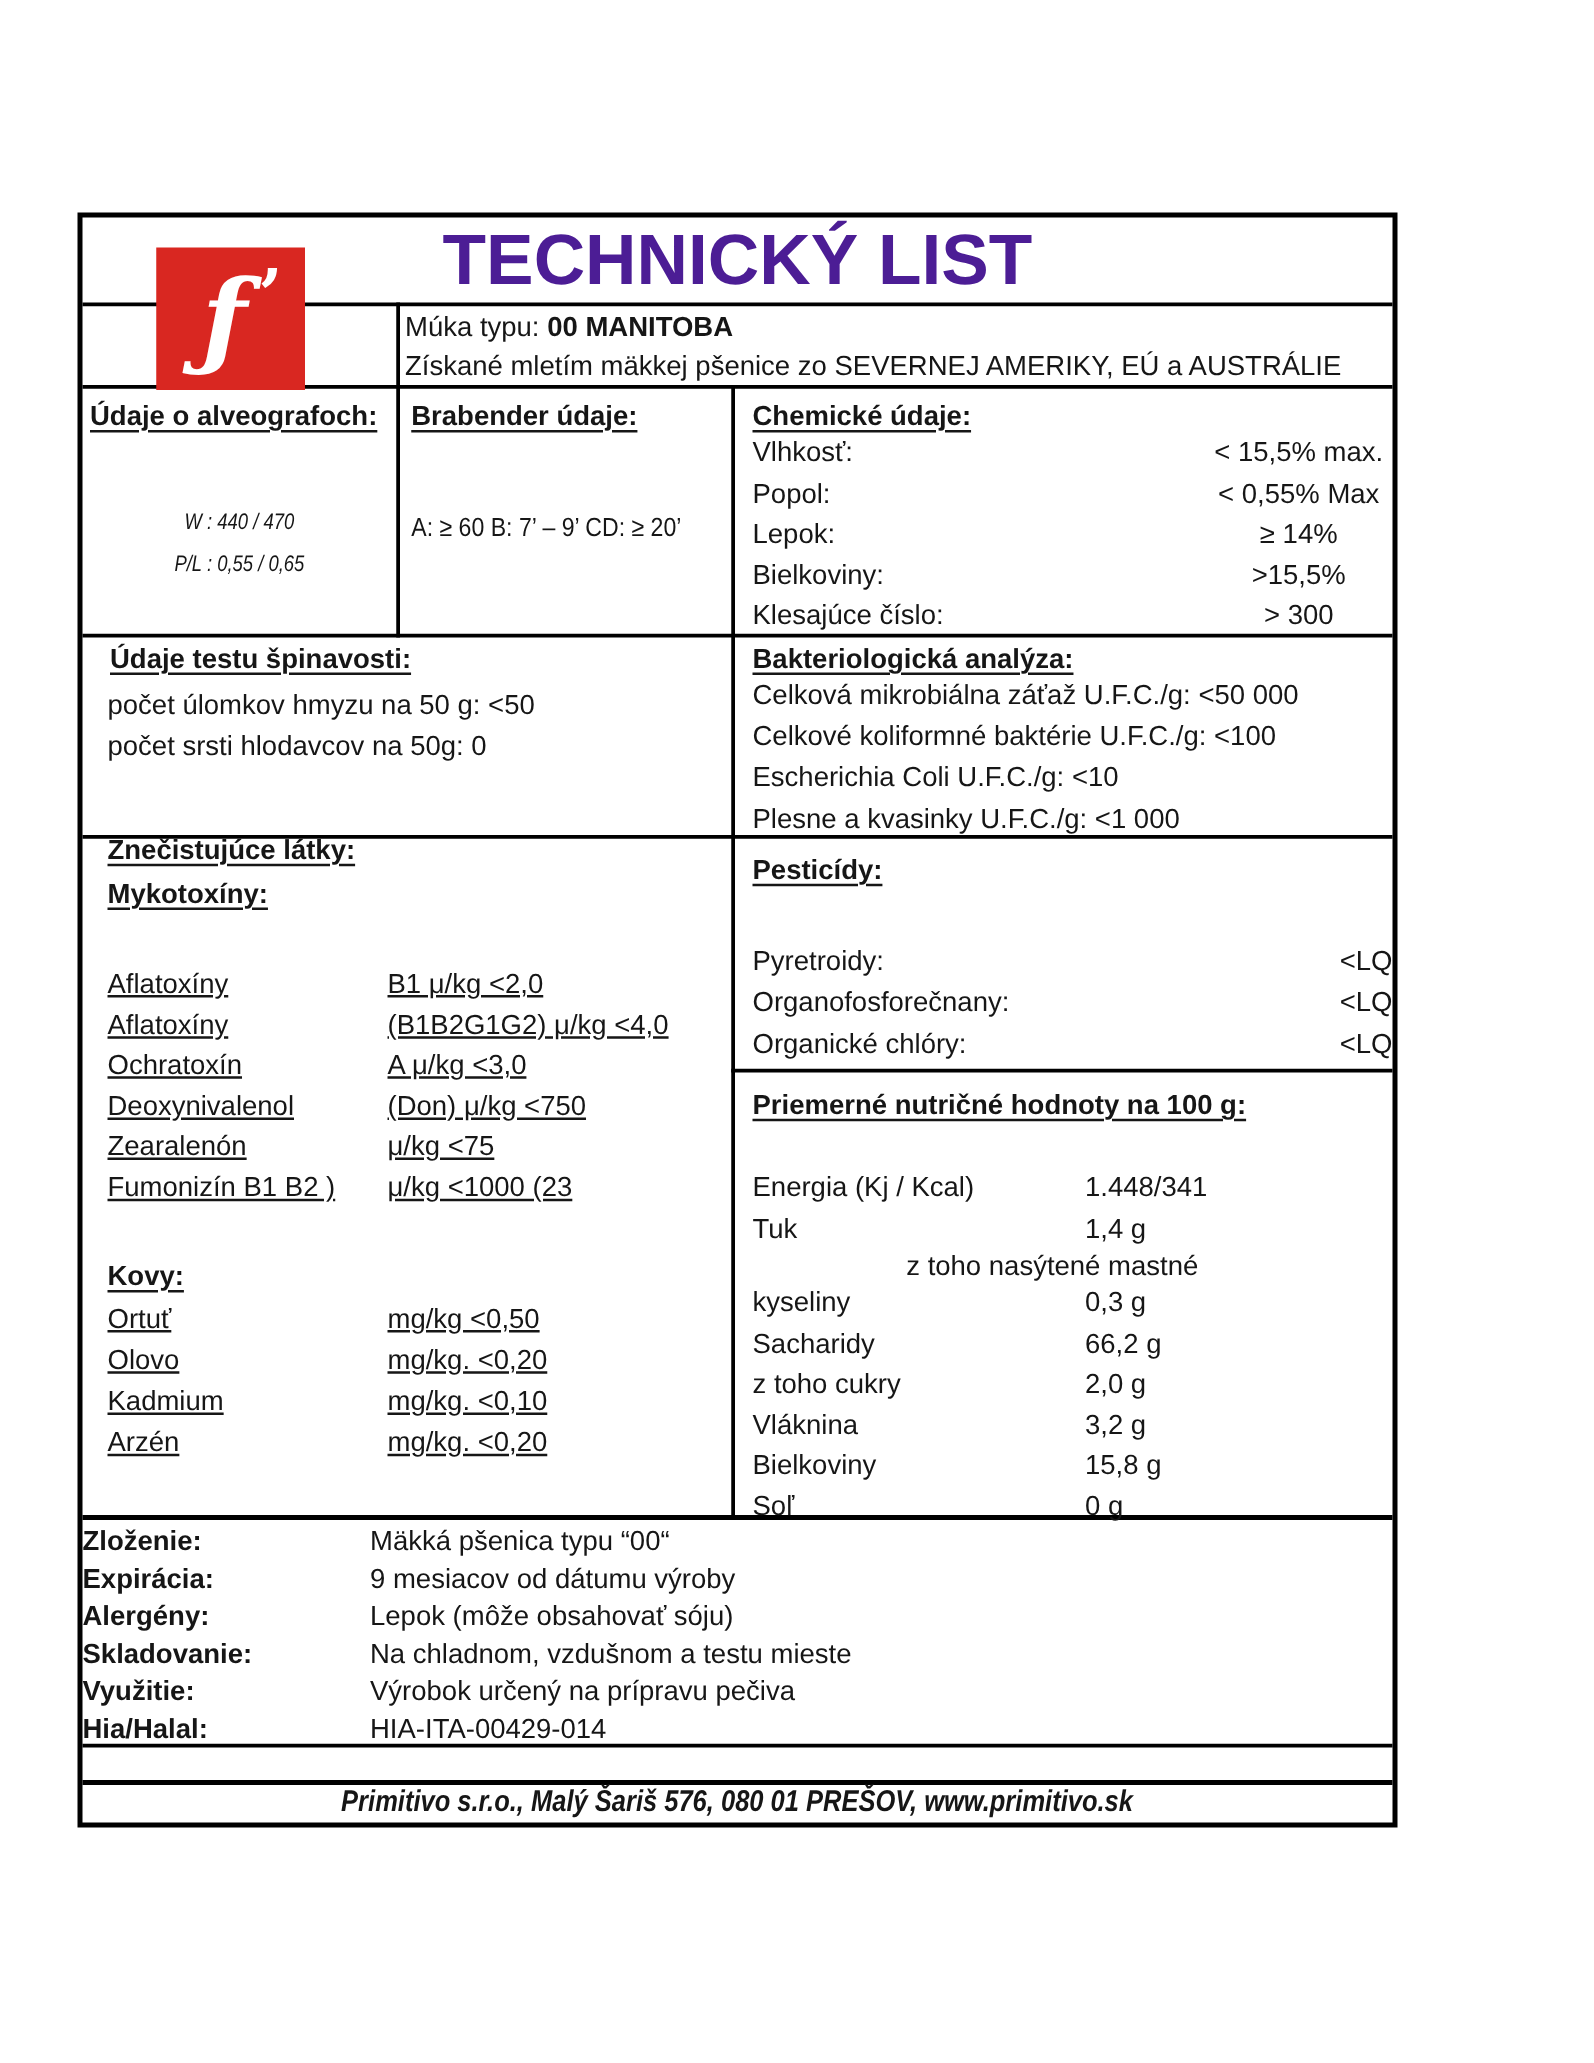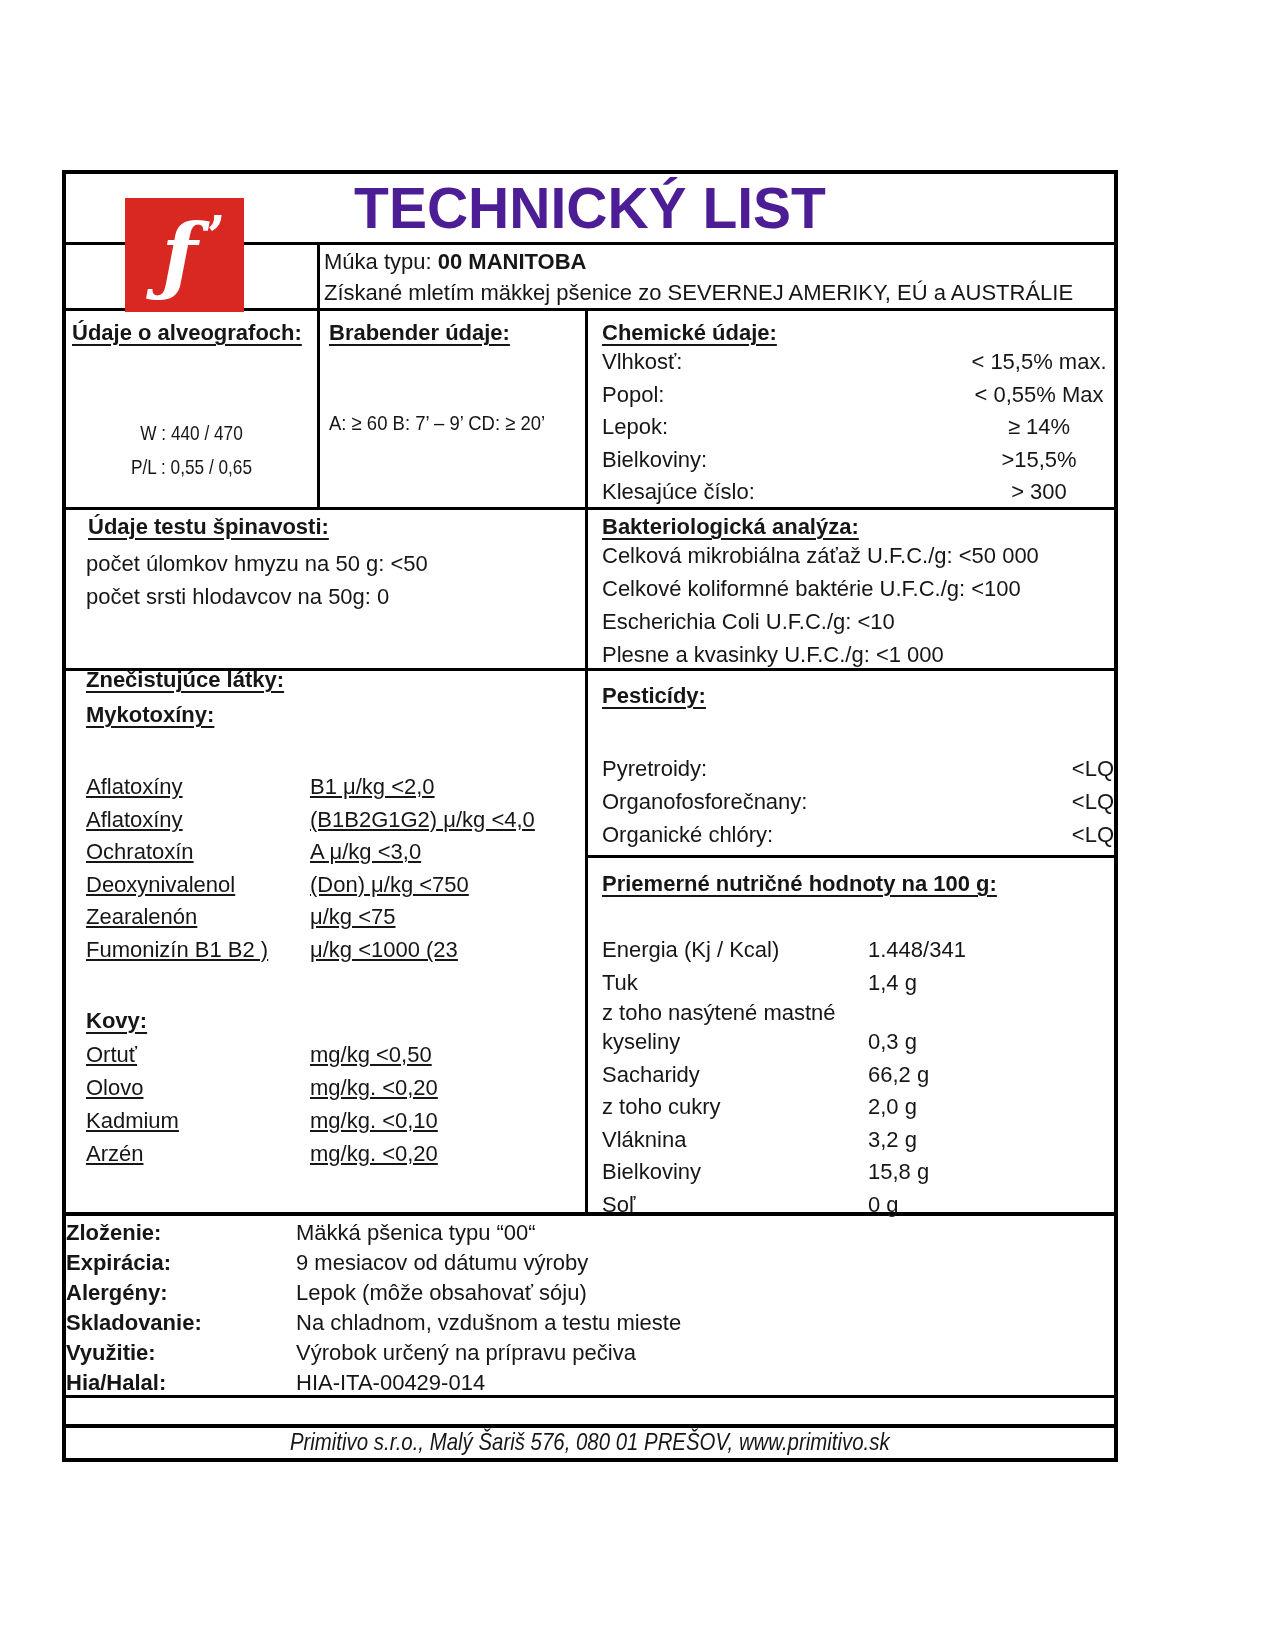--- a/index.html
+++ b/index.html
@@ -28,21 +28,21 @@
   .b{font-weight:700;}
   
   .cell{position:absolute;font-size:22px;box-sizing:border-box;}
   .hd{font-weight:700;text-decoration:underline;text-decoration-thickness:2px;text-underline-offset:4px;}
   .condc{display:inline-block;transform:scaleX(.85);transform-origin:50% 50%;white-space:nowrap;}
   .condl{display:inline-block;transform:scaleX(.88);transform-origin:0 50%;white-space:nowrap;}
   .condv{display:block;transform:scaleX(.82);transform-origin:50% 50%;white-space:nowrap;}
   
   .alveo{left:0;top:146px;width:251px;}
   .alveo .hd{margin-left:6px;font-size:22px;}
-  .alveo-vals{margin-top:70px;text-align:center;font-size:21px;line-height:34px;}
+  .alveo-vals{margin-top:54px;text-align:center;font-size:18px;line-height:34px;font-style:italic;}
   .brab{left:251px;top:146px;width:268px;padding-left:12px;}
   .brab-val{margin-top:64px;font-size:21px;line-height:26px;}
   .chem{left:519px;top:146px;width:529px;padding-left:17px;}
   .chem-rows{line-height:32.6px;}
   .chem-row{display:flex;}
   .chem-row .lbl{flex:1;}
   .chem-row .val{width:150px;text-align:center;white-space:nowrap;}
   
   .impur{left:0;top:339px;width:519px;}
   .impur .hd{margin-left:22px;line-height:28px;}
@@ -63,28 +63,28 @@
   .pest{left:519px;top:500px;width:529px;padding-left:17px;}
   .pest .hd-row{margin-top:4px;line-height:35px;}
   .pest-rows{margin-top:39px;line-height:33px;}
   .p-row{display:flex;justify-content:space-between;}
   .p-row .lbl{width:266px;}
   .nutr{left:519px;top:681px;width:529px;padding-left:17px;}
   .nutr .hd-row{margin-top:11px;line-height:35px;}
   .nutr-rows{margin-top:33px;line-height:32.5px;}
   .n-row{display:flex;}
   .n-row .lbl{width:266px;}
-  .n-row.tight{line-height:27px;}
+  .n-row.tight{line-height:27px;justify-content:center;}
   
   .details{left:0;top:1044px;width:1048px;line-height:30px;font-size:22px;}
   .d-row{display:flex;}
   .d-row .lbl{width:230px;font-weight:700;}
   
   .footer{position:absolute;left:0;top:1252px;width:100%;height:32px;line-height:32px;
-          text-align:center;font-style:italic;font-weight:400;font-size:24px;}
+          text-align:center;font-style:italic;font-weight:700;font-size:24px;}
 </style>
 </head>
 <body>
 
 <div class="page">
   <div class="sheet">
 
     <div class="hl" id="h1"></div>
     <div class="hl" id="h2"></div>
     <div class="hl" id="h3"></div>

